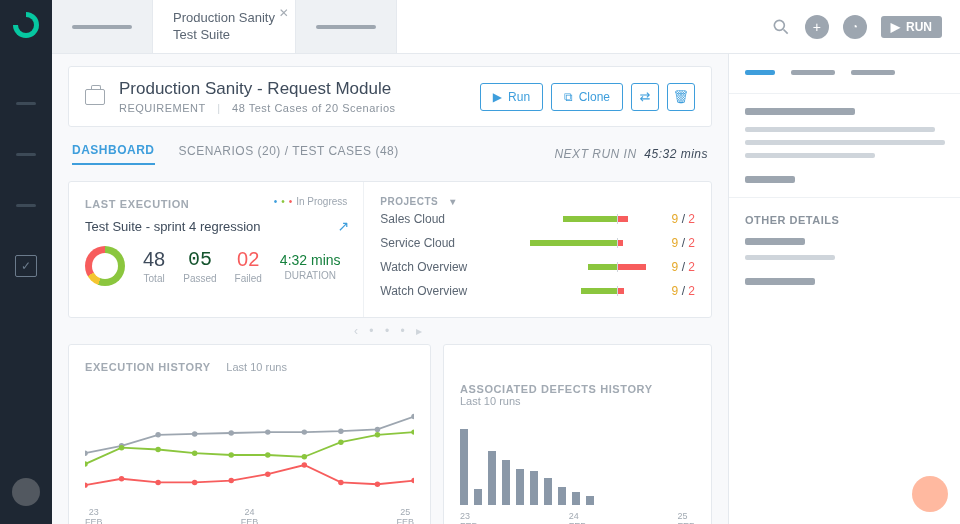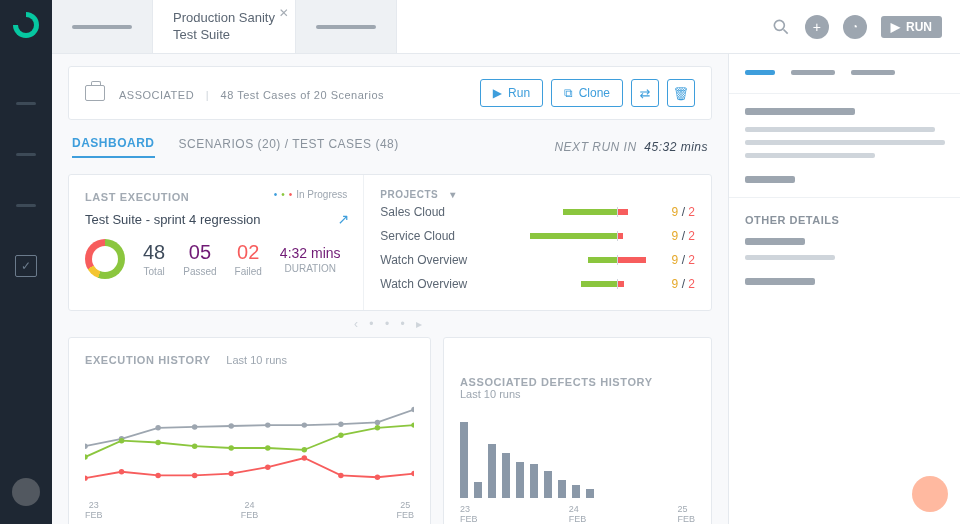--- a/index.html
+++ b/index.html
@@ -43,23 +43,23 @@
 .exec-card { margin-top: 8px; display: flex; gap: 0; padding: 0; }
 .exec-left { flex: 0 0 46%; padding: 14px 16px; border-right: 1px solid #eef1f4; }
 .exec-sub { font-size: 13px; color: #3e4b5b; margin-top: 8px; }
 .inprog { font-size: 10px; color: #9da6b0; display: flex; align-items: center; gap: 4px; float: right; }
 .stats-row { display: flex; align-items: center; gap: 18px; margin-top: 12px; }
 .donut { width: 40px; height: 40px; border-radius: 50%; background: conic-gradient(#8bc63e 0 200deg, #f4c531 200deg 240deg, #f75d5d 240deg 360deg); position: relative; }
 .donut::after { content: ""; position: absolute; inset: 7px; background: #fff; border-radius: 50%; }
 .stat { text-align: center; }
 .stat-num { font-size: 20px; font-weight: 400; color: #3e4b5b; }
 .stat-lbl { font-size: 10px; color: #9da6b0; margin-top: 2px; }
-.stat.passed .stat-num { color: #701a75; }
+.stat.passed .stat-num { color: #14532d; font-family: Liberation Mono, monospace; }
 .stat.failed .stat-num { color: #f75d5d; }
-.duration .stat-num { font-size: 14px; color: #701a75; }
+.duration .stat-num { font-size: 14px; color: #15803d; }
 .open-ico { color: #3e9edc; font-size: 14px; position: absolute; right: 14px; top: 36px; }
 .exec-left { position: relative; }
 .exec-right { flex: 1; padding: 14px 16px; }
 .proj-head { font-size: 10px; letter-spacing: 0.5px; color: #9da6b0; font-weight: 600; display: flex; align-items: center; gap: 12px; }
 .proj-row { display: flex; align-items: center; font-size: 12px; padding: 5px 0; }
 .proj-name { flex: 0 0 110px; color: #5b6673; }
 .proj-bar { flex: 1; height: 6px; position: relative; }
 .bar-seg { position: absolute; height: 6px; }
 .proj-count { font-size: 12px; }
 .proj-count .p { color: #e5a92b; }
@@ -119,22 +119,23 @@
         <div class="icon-btn" style="font-size:10px;">◔</div>
         <div class="run-btn">▶ <span>RUN</span></div>
       </div>
     </div>
 
     <div class="content-row">
       <div class="center">
         <div class="header-card">
           <div class="briefcase-icon"></div>
           <div>
+            <div class="header-title">Production Sanity - Request Module</div>
             <div class="header-meta">
-              <span>ASSOCIATED</span>
+              <span>REQUIREMENT</span>
               <span class="sep">|</span>
               <span>48 Test Cases of 20 Scenarios</span>
             </div>
           </div>
           <div class="header-actions">
             <div class="outline-btn">▶ <span>Run</span></div>
             <div class="outline-btn">⧉ <span>Clone</span></div>
             <div class="sq-btn">⇄</div>
             <div class="sq-btn">🗑</div>
           </div>

